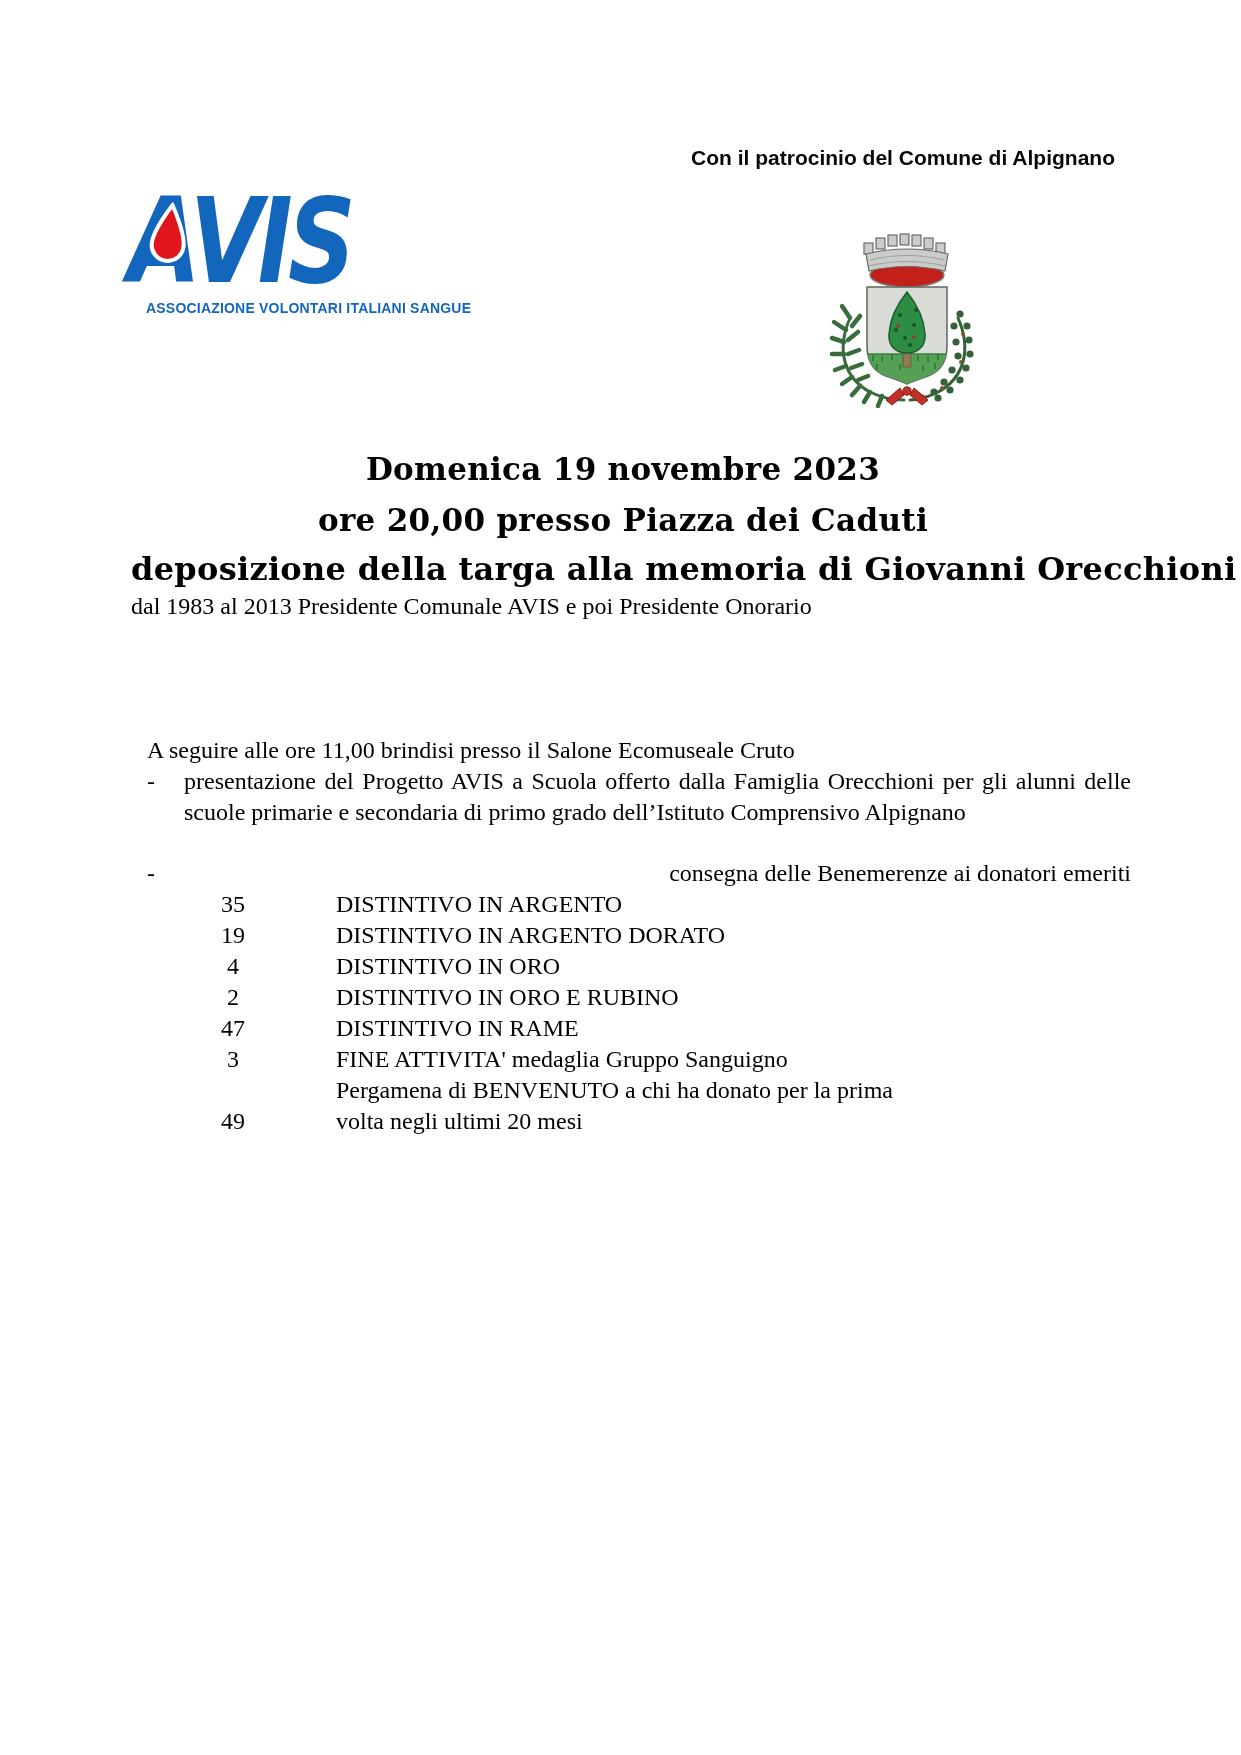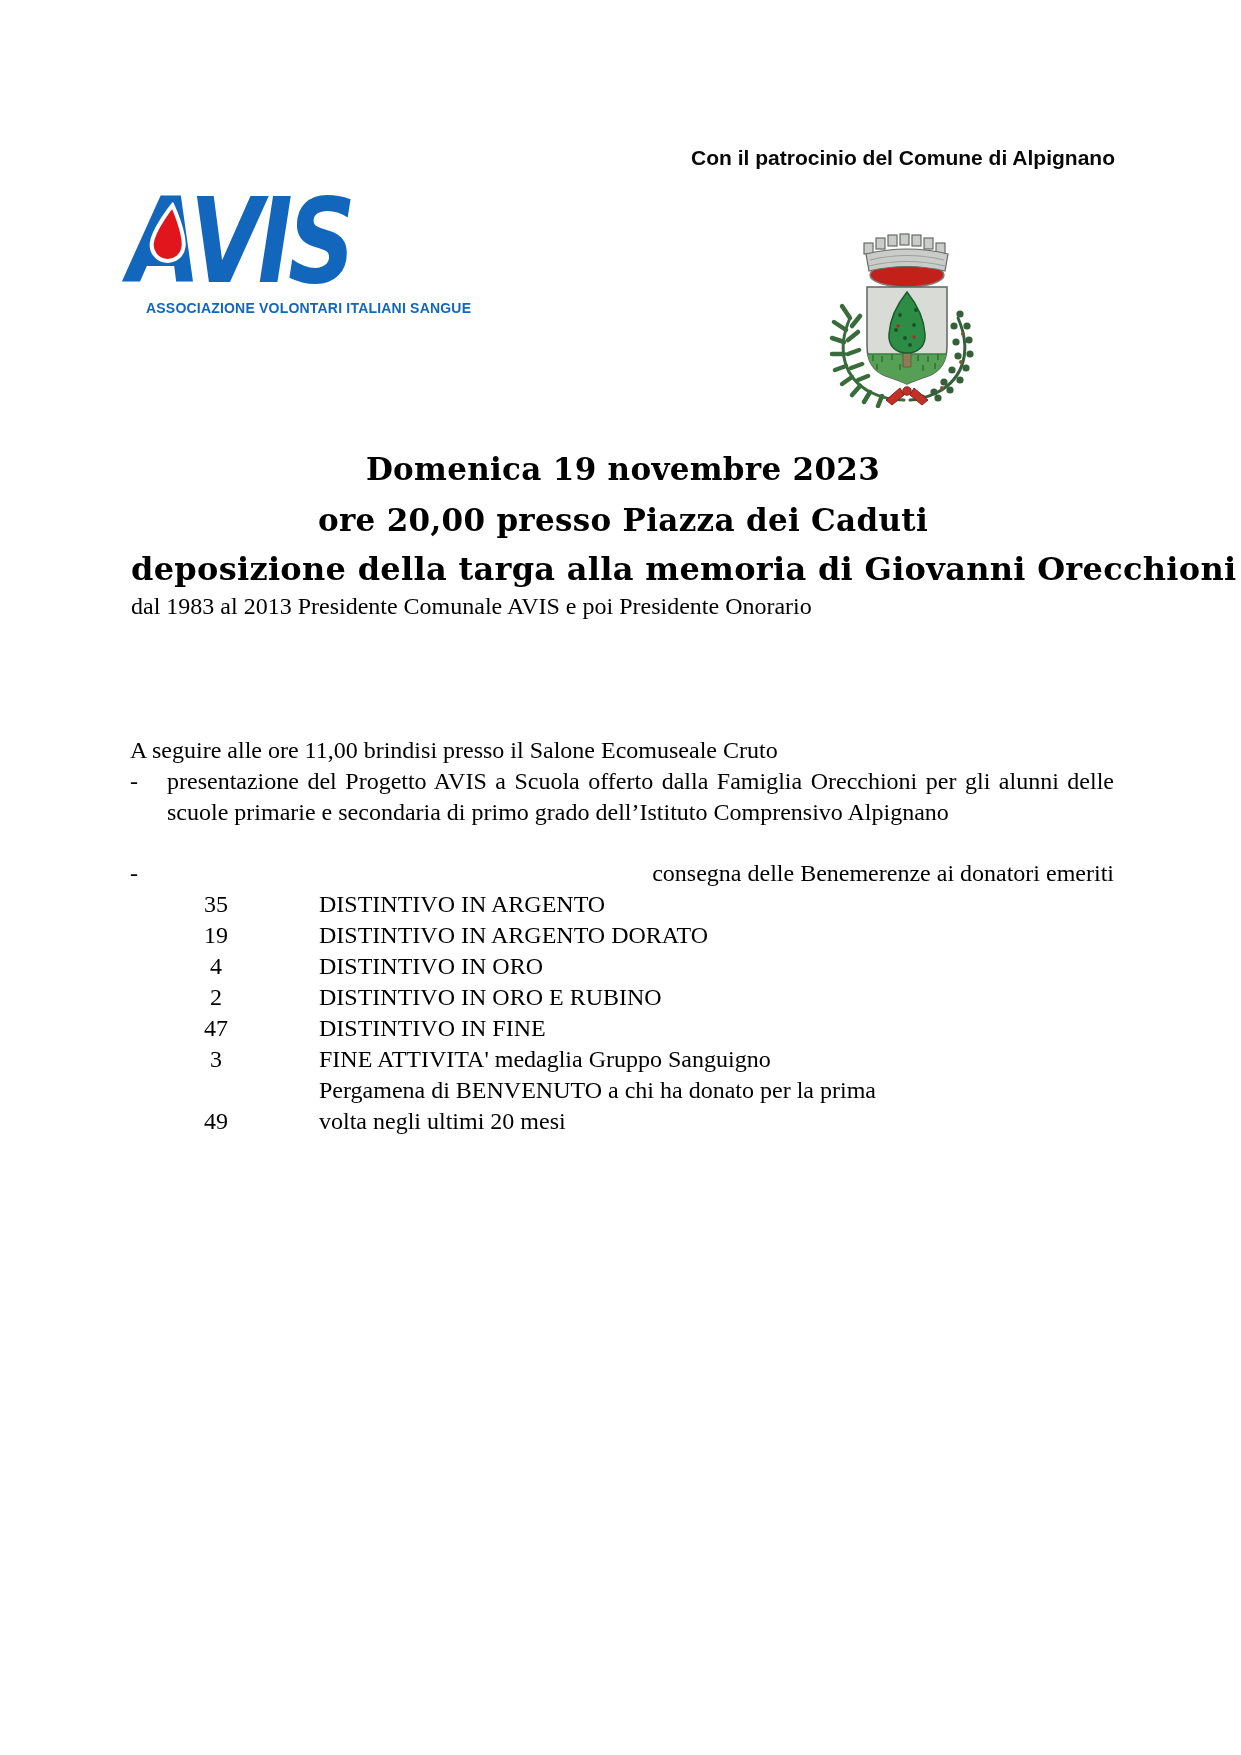--- a/index.html
+++ b/index.html
@@ -32,21 +32,21 @@
   
   .headings{position:absolute;left:131px;top:450px;width:984px;text-align:center;}
   .h{
     font-family:"DejaVu Serif",serif;font-weight:bold;font-size:31px;line-height:38px;
     letter-spacing:0.3px;white-space:nowrap;
   }
   .h2{margin-top:13px;}
   .h3{margin-top:11px;font-size:32px;}
   .subtitle{position:absolute;left:131px;top:591px;font-size:24px;line-height:30px;}
   
-  .bodyblock{position:absolute;left:130px;top:735px;width:984px;font-size:24px;line-height:31px;}
+  .bodyblock{position:absolute;left:147px;top:735px;width:984px;font-size:24px;line-height:31px;}
   .intro{margin:0;}
   .bullet{display:flex;}
   .dash{width:37px;flex:0 0 37px;}
   .btext{flex:1;text-align:right;}
   .just{text-align:justify;}
   .gap{height:30px;}
   
   .award-row{display:flex;}
   .award-count{margin-left:62px;width:48px;flex:0 0 48px;text-align:center;}
   .award-label{margin-left:79px;white-space:nowrap;}
@@ -210,21 +210,21 @@
       <div class="award-row">
         <span class="award-count">4</span>
         <span class="award-label">DISTINTIVO IN ORO</span>
       </div>
       <div class="award-row">
         <span class="award-count">2</span>
         <span class="award-label">DISTINTIVO IN ORO E RUBINO</span>
       </div>
       <div class="award-row">
         <span class="award-count">47</span>
-        <span class="award-label">DISTINTIVO IN FINE</span>
+        <span class="award-label">DISTINTIVO IN RAME</span>
       </div>
       <div class="award-row">
         <span class="award-count">3</span>
         <span class="award-label">FINE ATTIVITA' medaglia Gruppo Sanguigno</span>
       </div>
       <div class="award-row">
         <span class="award-count"></span>
         <span class="award-label">Pergamena di BENVENUTO a chi ha donato per la prima</span>
       </div>
       <div class="award-row">

